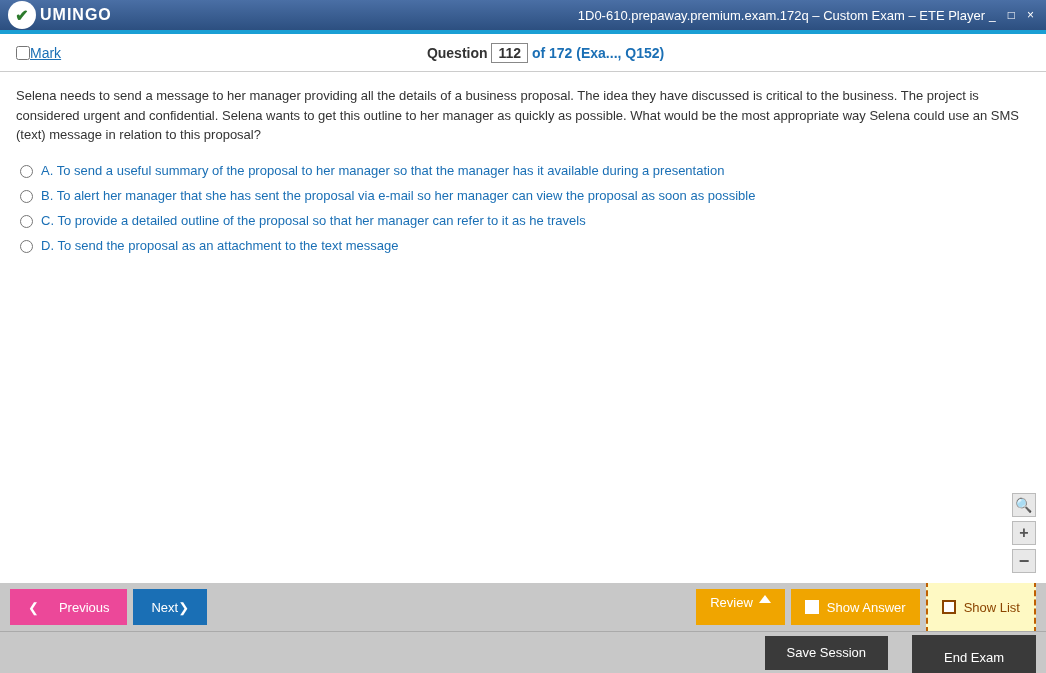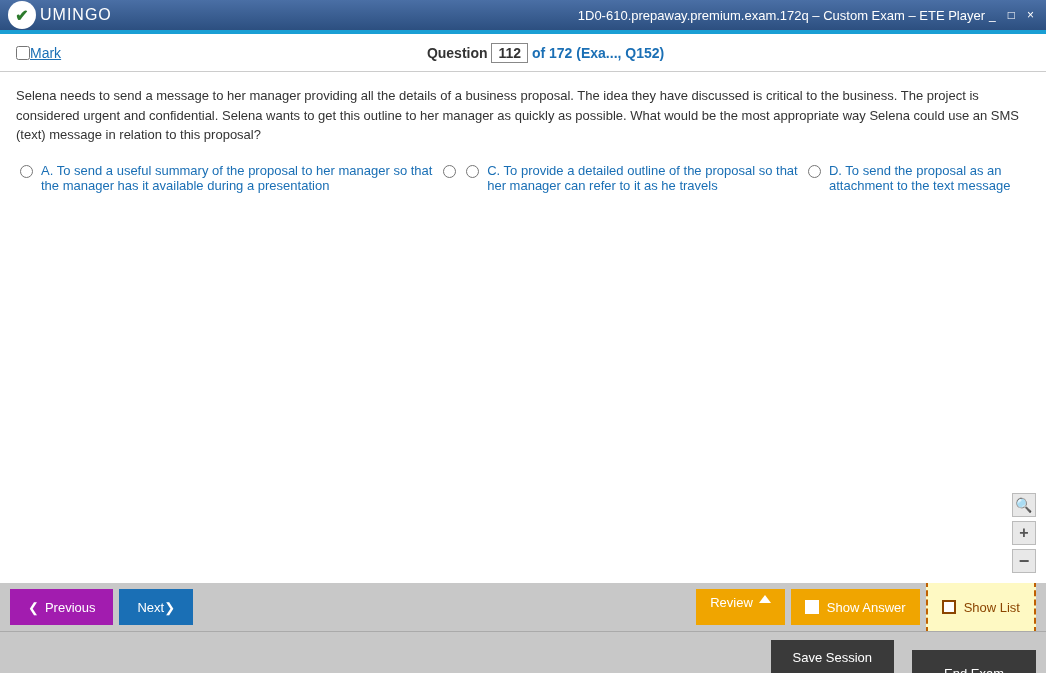--- a/index.html
+++ b/index.html
@@ -18,21 +18,21 @@
     }
     .title-bar-left { display: flex; align-items: center; gap: 8px; }
     .title-bar-title { font-size: 13px; color: white; flex: 1; text-align: right; }
     .title-bar-controls { display: flex; gap: 4px; align-items: center; }
     .title-btn { color: white; font-size: 12px; cursor: pointer; padding: 0 4px; background: none; border: none; }
 
     
     .logo { display: flex; align-items: center; gap: 4px; }
     .logo-icon { width: 28px; height: 28px; background: white; border-radius: 50%; display: flex; align-items: center; justify-content: center; }
     .logo-check { color: #2c7a2c; font-size: 16px; font-weight: bold; }
-    .logo-text { color: white; font-size: 16px; font-weight: normal; letter-spacing: 1px; }
+    .logo-text { color: white; font-size: 16px; font-weight: bold; letter-spacing: 1px; }
 
     
     .accent-bar {
       background: #1a9fd4;
       height: 4px;
       flex-shrink: 0;
     }
 
     
     .header-row {
@@ -60,21 +60,21 @@
       position: relative;
     }
 
     .question-text {
       font-size: 13px;
       color: #333;
       line-height: 1.5;
       margin-bottom: 18px;
     }
 
-    .options { display: flex; flex-direction: row; gap: 10px; margin-left: 4px; }
+    .options { display: flex; flex-direction: column; gap: 10px; margin-left: 4px; }
     .option { display: flex; align-items: flex-start; gap: 8px; font-size: 13px; color: #1a6fb5; cursor: pointer; }
     .option input[type="radio"] { margin-top: 2px; flex-shrink: 0; }
     .option-text { color: #1a6fb5; }
 
     
     .zoom-controls {
       position: absolute;
       right: 10px;
       bottom: 10px;
       display: flex;
@@ -98,29 +98,29 @@
     .bottom-nav {
       background: #c8c8c8;
       display: flex;
       align-items: center;
       padding: 6px 10px;
       gap: 6px;
       height: 48px;
       flex-shrink: 0;
     }
     .nav-btn-prev {
-      background: #a21caf;
+      background: #ec4899;
       color: white;
       border: none;
       padding: 6px 18px;
       cursor: pointer;
       font-size: 13px;
       display: flex;
       align-items: center;
-      gap: 6px;
+      gap: 20px;
       height: 36px;
     }
     .nav-btn-next {
       background: #1a6fb5;
       color: white;
       border: none;
       padding: 6px 18px;
       cursor: pointer;
       font-size: 13px;
       display: flex;
@@ -178,23 +178,24 @@
       background: white;
       display: inline-block;
       flex-shrink: 0;
     }
     .triangle-up { width: 0; height: 0; border-left: 6px solid transparent; border-right: 6px solid transparent; border-bottom: 8px solid white; display: inline-block; }
 
     
     .end-row {
       background: #c8c8c8;
       display: flex;
+      align-items: center;
       justify-content: flex-end;
       padding: 8px 10px;
-      gap: 18px;
+      gap: 24px;
       height: 42px;
       flex-shrink: 0;
       border-top: 1px solid #aaa;
     }
     .save-session-btn {
       background: #3a3a3a;
       color: white;
       border: none;
       padding: 7px 22px;
       cursor: pointer;
@@ -254,20 +255,21 @@
 <div class="content-area">
   <p class="question-text">Selena needs to send a message to her manager providing all the details of a business proposal. The idea they have discussed is critical to the business. The project is considered urgent and confidential. Selena wants to get this outline to her manager as quickly as possible. What would be the most appropriate way Selena could use an SMS (text) message in relation to this proposal?</p>
 
   <div class="options">
     <label class="option">
       <input type="radio" name="answer" style="">
       <span class="option-text">A.  To send a useful summary of the proposal to her manager so that the manager has it available during a presentation</span>
     </label>
     <label class="option">
       <input type="radio" name="answer" style="">
+      <span class="option-text">B.  To alert her manager that she has sent the proposal via e-mail so her manager can view the proposal as soon as possible</span>
     </label>
     <label class="option">
       <input type="radio" name="answer" style="">
       <span class="option-text">C.  To provide a detailed outline of the proposal so that her manager can refer to it as he travels</span>
     </label>
     <label class="option">
       <input type="radio" name="answer" style="">
       <span class="option-text">D.  To send the proposal as an attachment to the text message</span>
     </label>
   </div>

